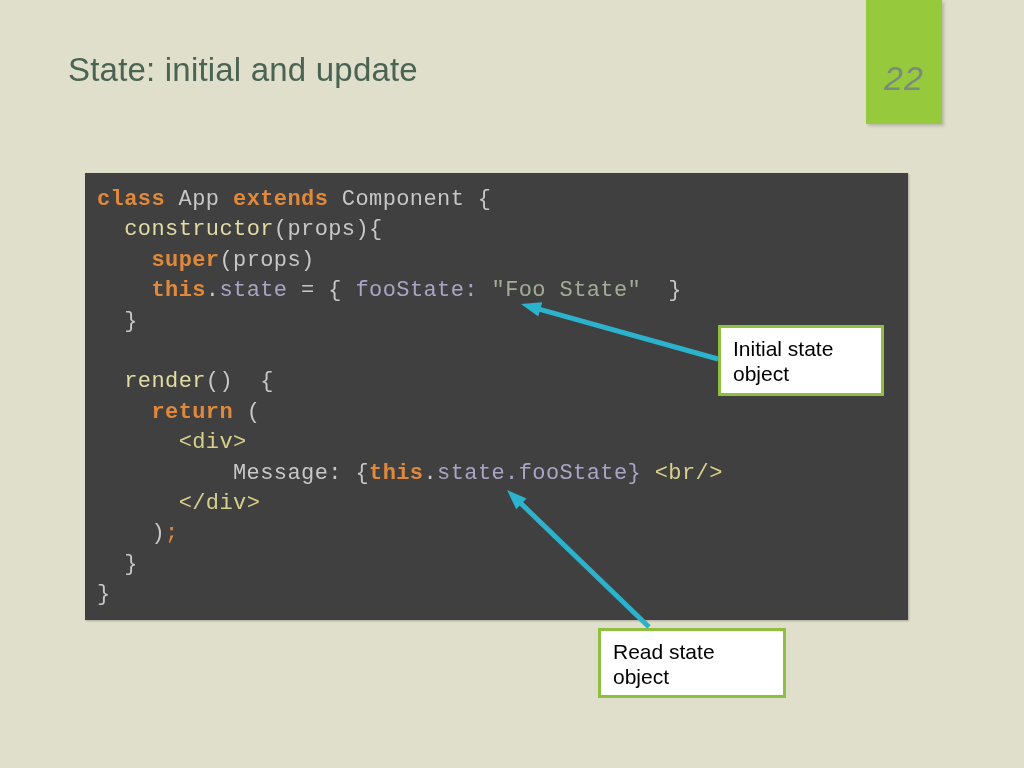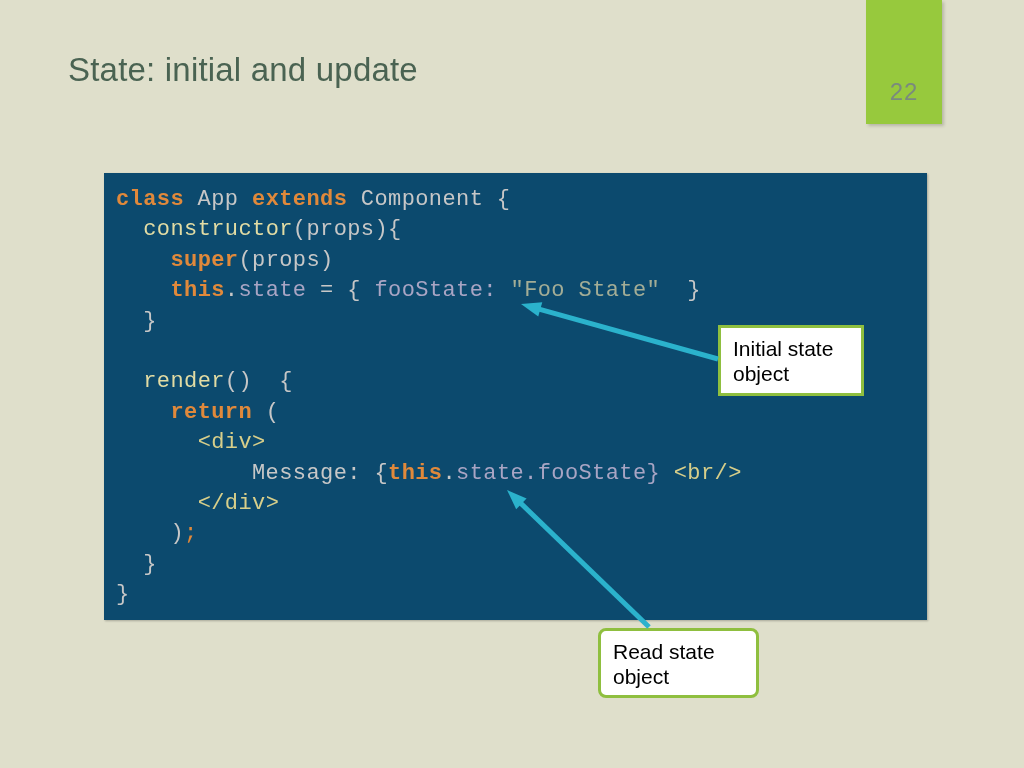--- a/index.html
+++ b/index.html
@@ -22,49 +22,50 @@
     top: 0px;
     width: 76px;
     height: 124px;
     background: #97c93d;
     box-shadow: 2px 2px 3px rgba(0,0,0,0.18);
   }
   #slide-number-text {
     position: absolute;
     left: 0;
     right: 0;
-    top: 80px;
+    top: 61px;
     text-align: center;
-    font-size: 24px;
+    font-size: 34px;
     color: #7a8a7e;
     letter-spacing: 1px;
     line-height: 1;
+    font-style: italic;
   }
 
   
   #slide-title {
     position: absolute;
     left: 68px;
     top: 52px;
     font-size: 33px;
     color: #4a6352;
     letter-spacing: 0.2px;
     white-space: nowrap;
     font-weight: normal;
     line-height: 1.1;
   }
 
   
   #code-block {
     position: absolute;
-    left: 104px;
+    left: 85px;
     top: 173px;
     width: 823px;
     height: 447px;
-    background: #0c4a6e;
+    background: #404040;
     box-shadow: 1px 1px 2px rgba(0,0,0,0.25);
     overflow: hidden;
   }
   #code-listing {
     position: absolute;
     left: 12px;
     top: 12px;
     font-family: "Liberation Mono", "DejaVu Sans Mono", monospace;
     font-size: 22px;
     line-height: 30.4px;
@@ -90,29 +91,28 @@
     box-sizing: border-box;
     color: #000000;
     font-size: 21px;
     line-height: 25px;
     padding: 8px 0 0 12px;
     font-family: "Liberation Sans", sans-serif;
   }
   #callout-initial-state {
     left: 718px;
     top: 325px;
-    width: 146px;
+    width: 166px;
     height: 71px;
   }
   #callout-read-state {
     left: 598px;
     top: 628px;
-    width: 161px;
+    width: 188px;
     height: 70px;
-    border-radius: 8px;
   }
   .callout-line { display: block; white-space: nowrap; }
 
   
   #arrow-layer {
     position: absolute;
     left: 0;
     top: 0;
     width: 1024px;
     height: 768px;

